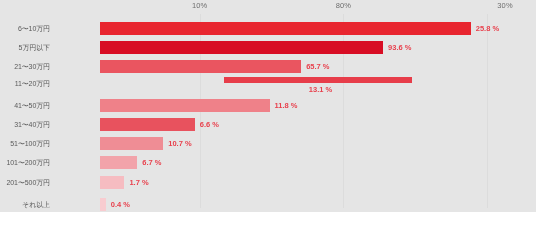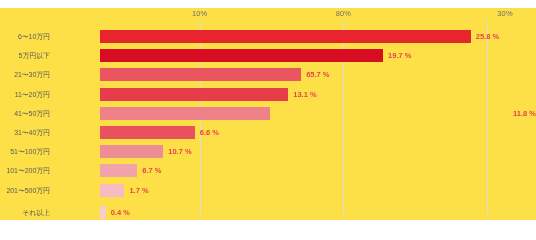--- a/index.html
+++ b/index.html
@@ -7,23 +7,22 @@
     padding: 0;
     background: #ffffff;
   }
   body {
     font-family: "Liberation Sans", "DejaVu Sans", sans-serif;
   }
   #chart-root {
     position: relative;
     width: 536px;
     height: 212px;
-    background: #fde047;
+    background: #e5e5e5;
     overflow: hidden;
-    margin-top: 8px;
   }
 
   
   .plot-area {
     position: absolute;
     left: 56px;
     top: 14px;
     right: 0;
     bottom: 0;
   }
@@ -97,33 +96,33 @@
       </div>
     <div id="bars">
         <div class="row" style="top: 5px;">
           <div class="cat-label" style="color: rgb(90, 90, 90);">6〜10万円</div>
           <div class="bar" style="width: 370.778px; background: rgb(232, 37, 47);"></div>
           <div class="value-label" style="color: rgb(232, 65, 77);">25.8 %</div>
         </div>
         <div class="row" style="top: 24.2px;">
           <div class="cat-label" style="color: rgb(90, 90, 90);">5万円以下</div>
           <div class="bar" style="width: 283.114px; background: rgb(216, 13, 36);"></div>
-          <div class="value-label" style="color: rgb(232, 65, 77);">19.7 %</div>
+          <div class="value-label" style="color: rgb(232, 65, 77);">93.6 %</div>
         </div>
         <div class="row" style="top: 43.4px;">
           <div class="cat-label" style="color: rgb(90, 90, 90);">21〜30万円</div>
           <div class="bar" style="width: 201.198px; background: rgb(234, 85, 96);"></div>
           <div class="value-label" style="color: rgb(232, 65, 77);">65.7 %</div>
         </div>
-        <div class="row" style="top: 62.6px;">
+        <div class="row" style="top: 62.6px; flex-direction: column;">
           <div class="cat-label" style="color: rgb(90, 90, 90);">11〜20万円</div>
           <div class="bar" style="width: 188.263px; background: rgb(231, 61, 74);"></div>
           <div class="value-label" style="color: rgb(232, 65, 77);">13.1 %</div>
         </div>
-        <div class="row" style="top: 81.8px; justify-content: space-between;">
+        <div class="row" style="top: 81.8px;">
           <div class="cat-label" style="color: rgb(90, 90, 90);">41〜50万円</div>
           <div class="bar" style="width: 169.581px; background: rgb(239, 129, 137);"></div>
           <div class="value-label" style="color: rgb(232, 65, 77);">11.8 %</div>
         </div>
         <div class="row" style="top: 101px;">
           <div class="cat-label" style="color: rgb(90, 90, 90);">31〜40万円</div>
           <div class="bar" style="width: 94.8503px; background: rgb(232, 82, 94);"></div>
           <div class="value-label" style="color: rgb(232, 65, 77);">6.6 %</div>
         </div>
         <div class="row" style="top: 120.2px;">

